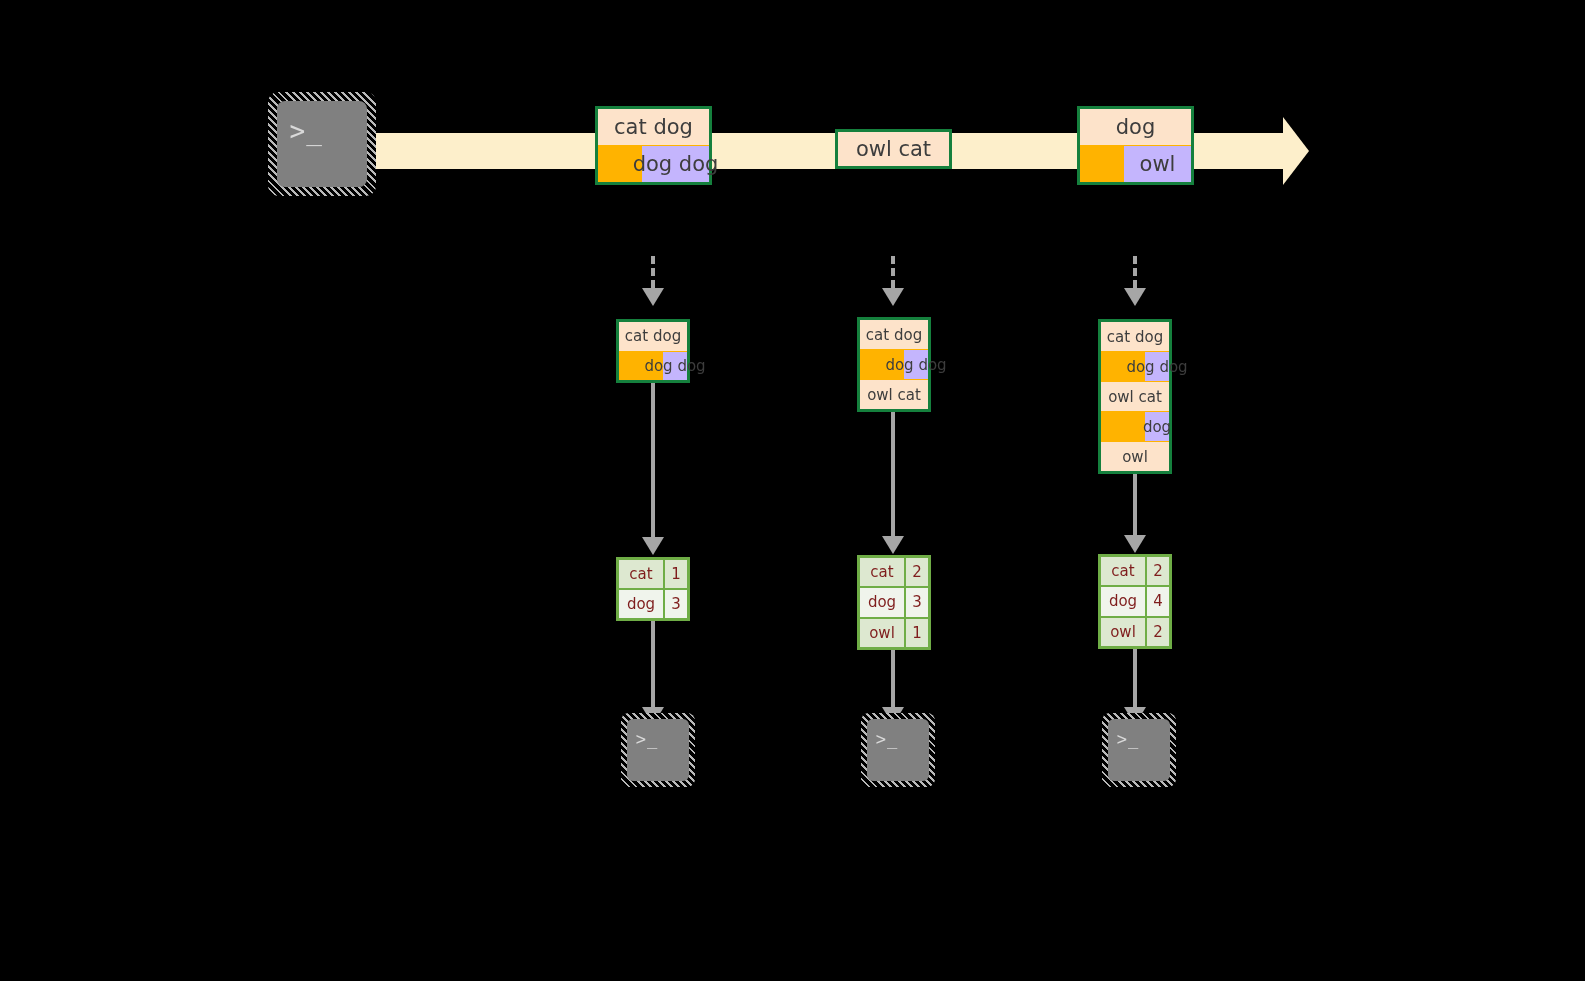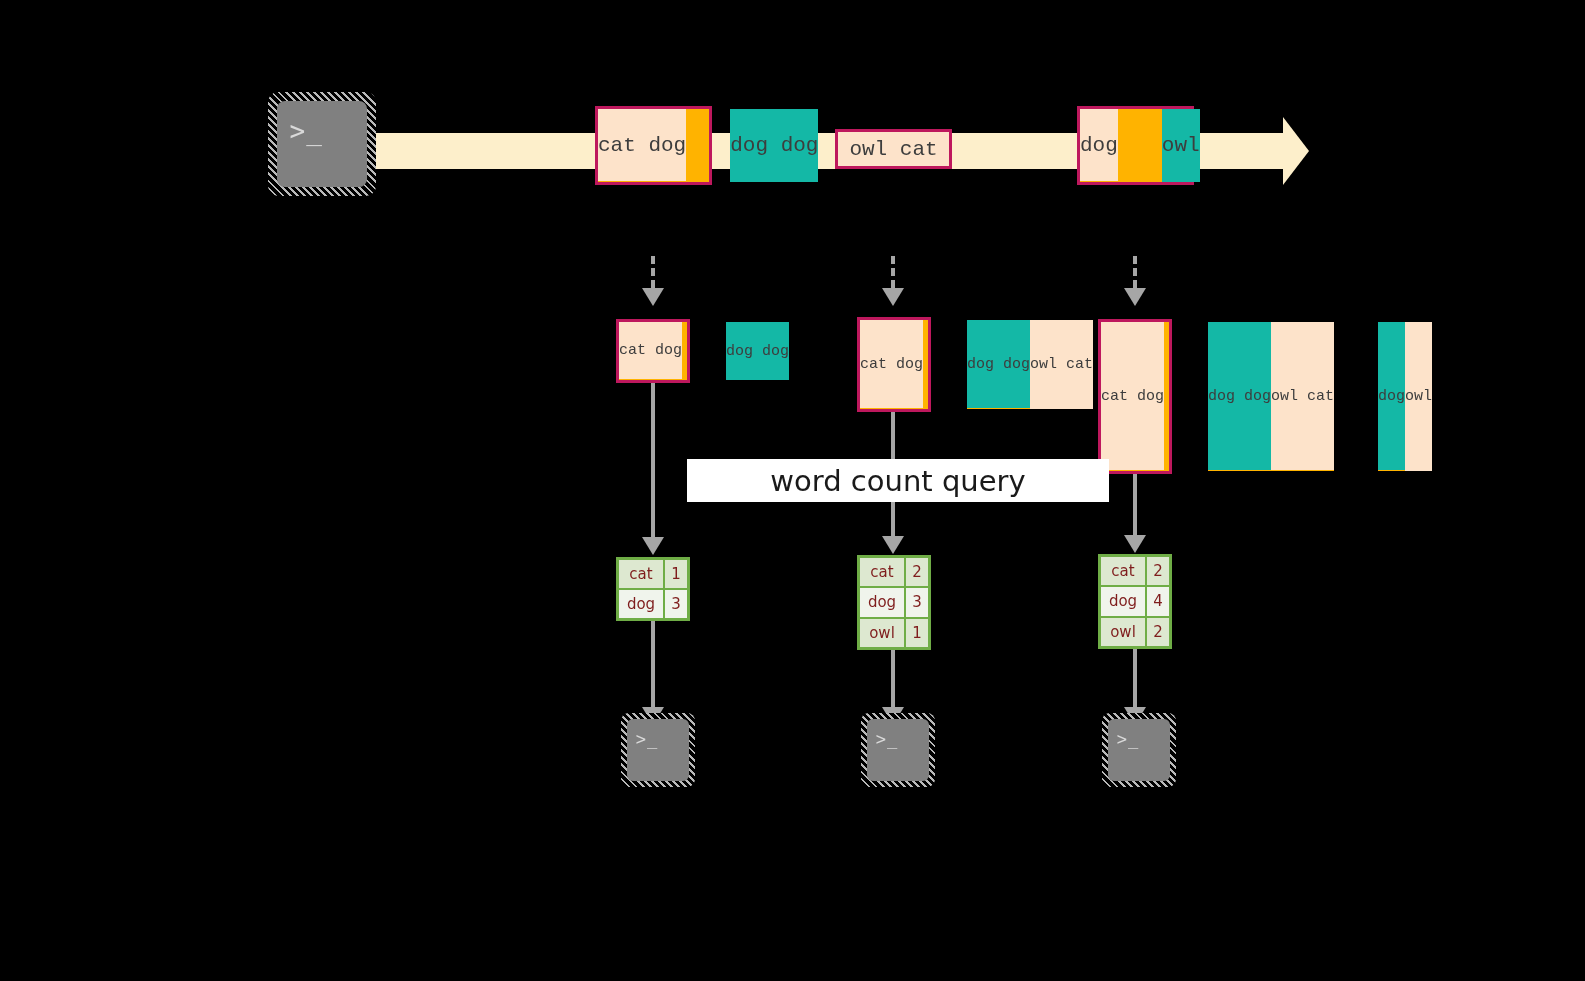--- a/index.html
+++ b/index.html
@@ -48,35 +48,35 @@
     width:0;height:0;
     border-top:34px solid transparent;
     border-bottom:34px solid transparent;
     border-left:26px solid #FDEFCB;
   }
 
   
   .stack{
     position:absolute;
     box-sizing:border-box;
-    border:3px solid #be185d;
+    border:3px solid #15803d;
     background:#FFB300;
-    display:flex;flex-direction:row;font-family:Liberation Mono, monospace;
+    display:flex;flex-direction:column;
   }
   .stack .cell{
     box-sizing:border-box;
     flex:1 1 auto;
     display:flex;align-items:center;justify-content:center;
     color:#3d3d3d;
     white-space:nowrap;
     border-bottom:1px solid #FFB300;
   }
   .stack .cell:last-child{border-bottom:none;}
   .cell.sh0{background:#FDE3CA;}
-  .cell.sh1{background:#14b8a6;margin-left:44px;}
+  .cell.sh1{background:#c4b5fd;margin-left:44px;}
 
   
   .gtable{
     position:absolute;
     box-sizing:border-box;
     border:3px solid #6FAD46;
     background:#6FAD46;
     display:flex;flex-direction:column;
   }
   .gtable .grow{
@@ -242,17 +242,14 @@
 
   <div class="gline" style="left:1133px;top:649px;height:58px;"></div>
   <div class="ghead" style="left:1124px;top:707px;"></div>
 
   <div class="term small" style="left:1102px;top:713px;width:74px;height:74px;">
     <div class="face">
       <span class="glyph" style="font-size:17px;">&gt;_</span>
     </div>
   </div>
 
-  <div class="banner" style="left:687px;top:459px;width:422px;height:43px;">
-    <span style="font-size:29px;">word count query</span>
-  </div>
 
 </div>
 
 </body></html>

